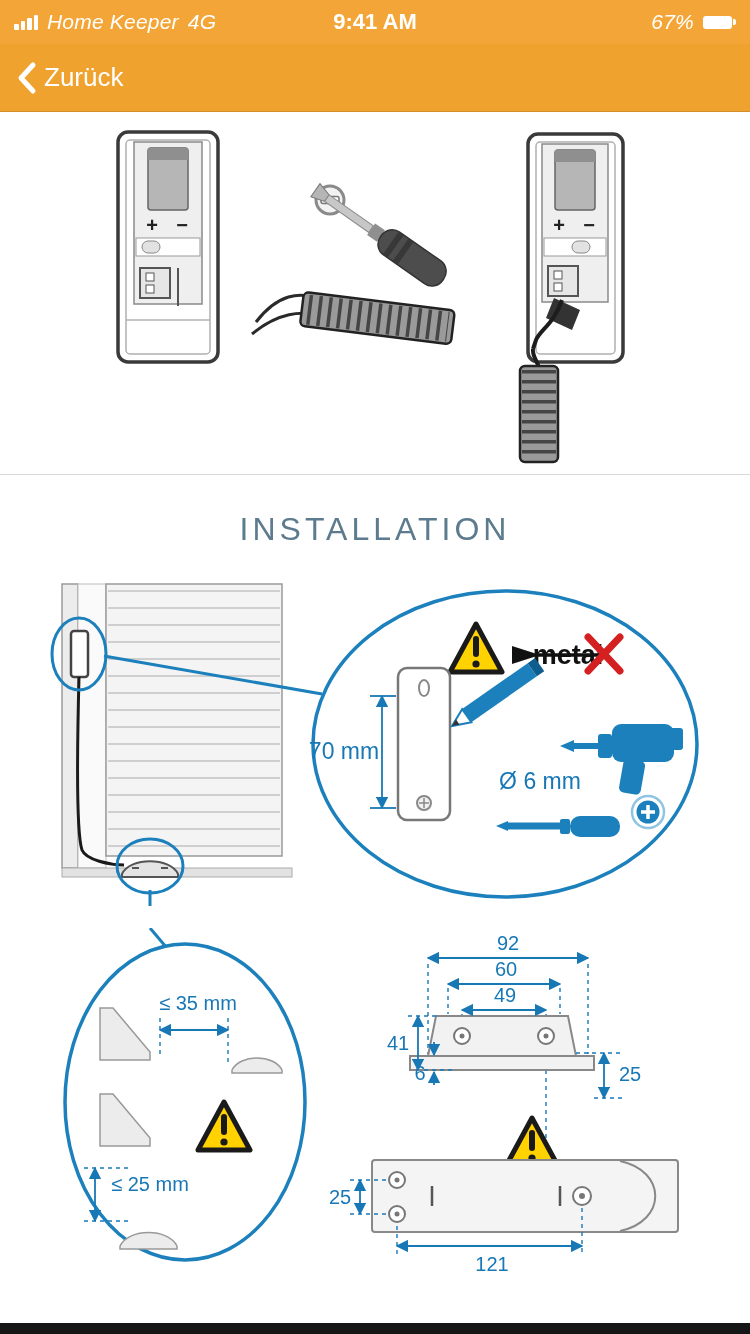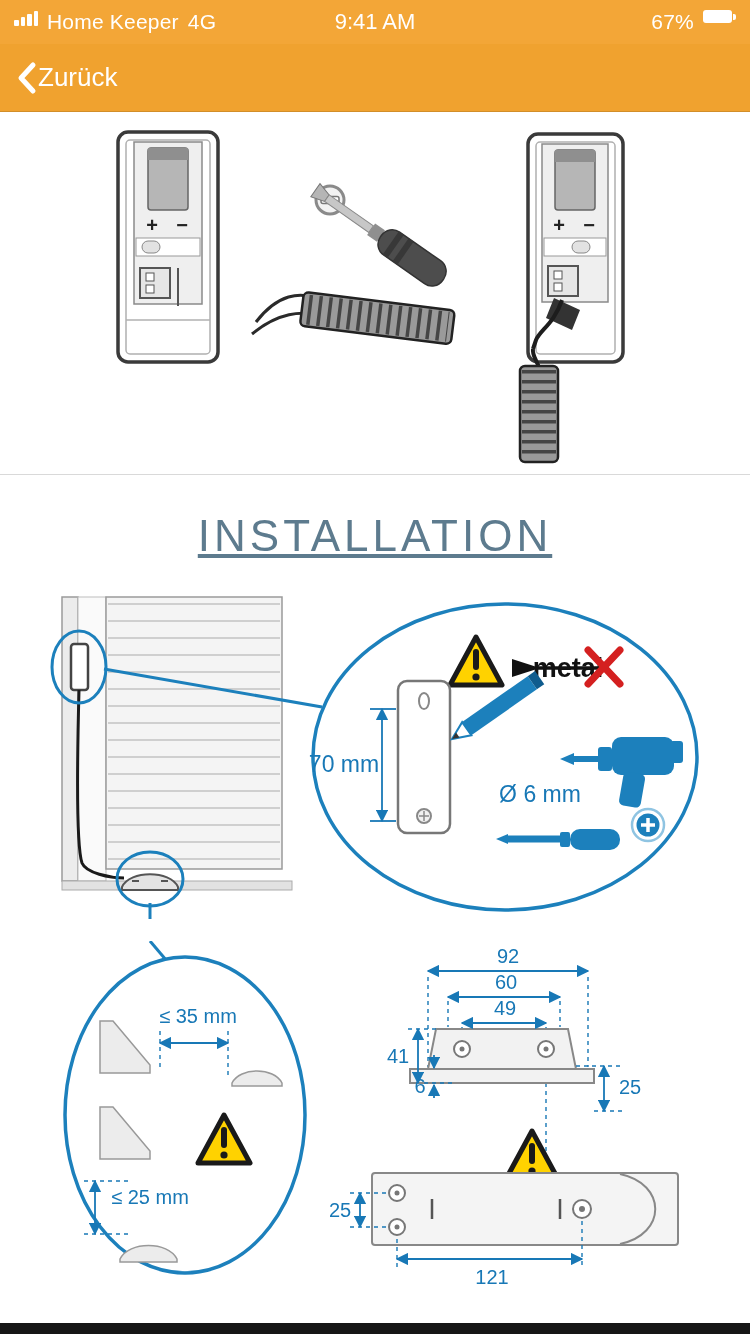--- a/index.html
+++ b/index.html
@@ -8,59 +8,58 @@
     background:#ffffff;
     font-family:"Liberation Sans", sans-serif;
     -webkit-font-smoothing:antialiased;
   }
   
   .status-bar {
     height:44px; background:#F3A637; color:#fff;
     display:flex; align-items:center; justify-content:space-between;
     padding:0 14px; position:relative; box-sizing:border-box;
   }
-  .sb-left, .sb-right { display:flex; align-items:flex-start; gap:9px; }
+  .sb-left, .sb-right { display:flex; align-items:center; gap:9px;font-style:italic; }
   .sb-text { font-size:21px; font-weight:500; letter-spacing:0.2px; }
   .sb-time {
     position:absolute; left:0; right:0; text-align:center;
-    font-size:22px; font-weight:normal; pointer-events:none;
+    font-size:22px; font-weight:bold; pointer-events:none;
   }
   .signal { display:inline-flex; align-items:flex-end; gap:2px; height:16px; }
   .signal i { display:inline-block; width:4.5px; background:#fff; border-radius:1px; }
   .signal i:nth-child(1){height:6px}.signal i:nth-child(2){height:9px}
   .signal i:nth-child(3){height:12px}.signal i:nth-child(4){height:15px}
   .battery { display:inline-flex; align-items:center; }
   .battery .body { width:29px; height:13px; background:#fff; border-radius:3px; }
   .battery .cap { width:3px; height:6px; background:#fff; border-radius:0 2px 2px 0; margin-left:1px; }
   
   .nav-bar {
     height:68px; background:#F0A22F; color:#fff; position:relative;
     display:flex; align-items:center;
     border-bottom:1px solid rgba(0,0,0,0.12); box-sizing:border-box;
   }
   .nav-title {
     position:absolute; left:0; right:0; margin:0; text-align:center;
     font-size:31px; font-weight:bold; letter-spacing:0.2px; pointer-events:none;
   }
   .back-btn {
     background:none; border:none; color:#fff; cursor:pointer;
-    display:flex; align-items:center; gap:0; padding:0 0 0 14px;
+    display:flex; align-items:center; gap:6px; padding:0 0 0 14px;
     font-family:inherit; position:relative; z-index:2;
   }
   .back-btn span { font-size:26px; font-weight:500; }
   
   .content { background:#fff; }
   .fig { display:block; margin:0 auto; }
   #fig-top { margin-top:12px; }
   hr.sep { border:none; border-top:1px solid #d9d9d9; margin:0; }
   h2.install-heading {
     margin:36px 0 20px 0; text-align:center;
-    font-size:44px; font-weight:400; letter-spacing:4px;
+    font-size:32px; font-weight:400; letter-spacing:4px;
     color:#5d7b8e;
-    text-decoration:underline;
   }
   #fig-install { margin-top:28px; }
   #fig-dims { margin-top:22px; }
   
   .pm { font:bold 20px "Liberation Sans", sans-serif; fill:#222; text-anchor:middle; }
   .metal { font:bold 27px "Liberation Sans", sans-serif; fill:#111; text-anchor:middle; }
   .dimtxt { font:20px "Liberation Sans", sans-serif; fill:#1878B6; text-anchor:middle; }
   .dimtxt.big { font-size:23px; }
   .dim { stroke:#1878B6; stroke-width:1.8; fill:none; }
   .dimd { stroke:#1878B6; stroke-width:1.4; stroke-dasharray:4 4; fill:none; }

